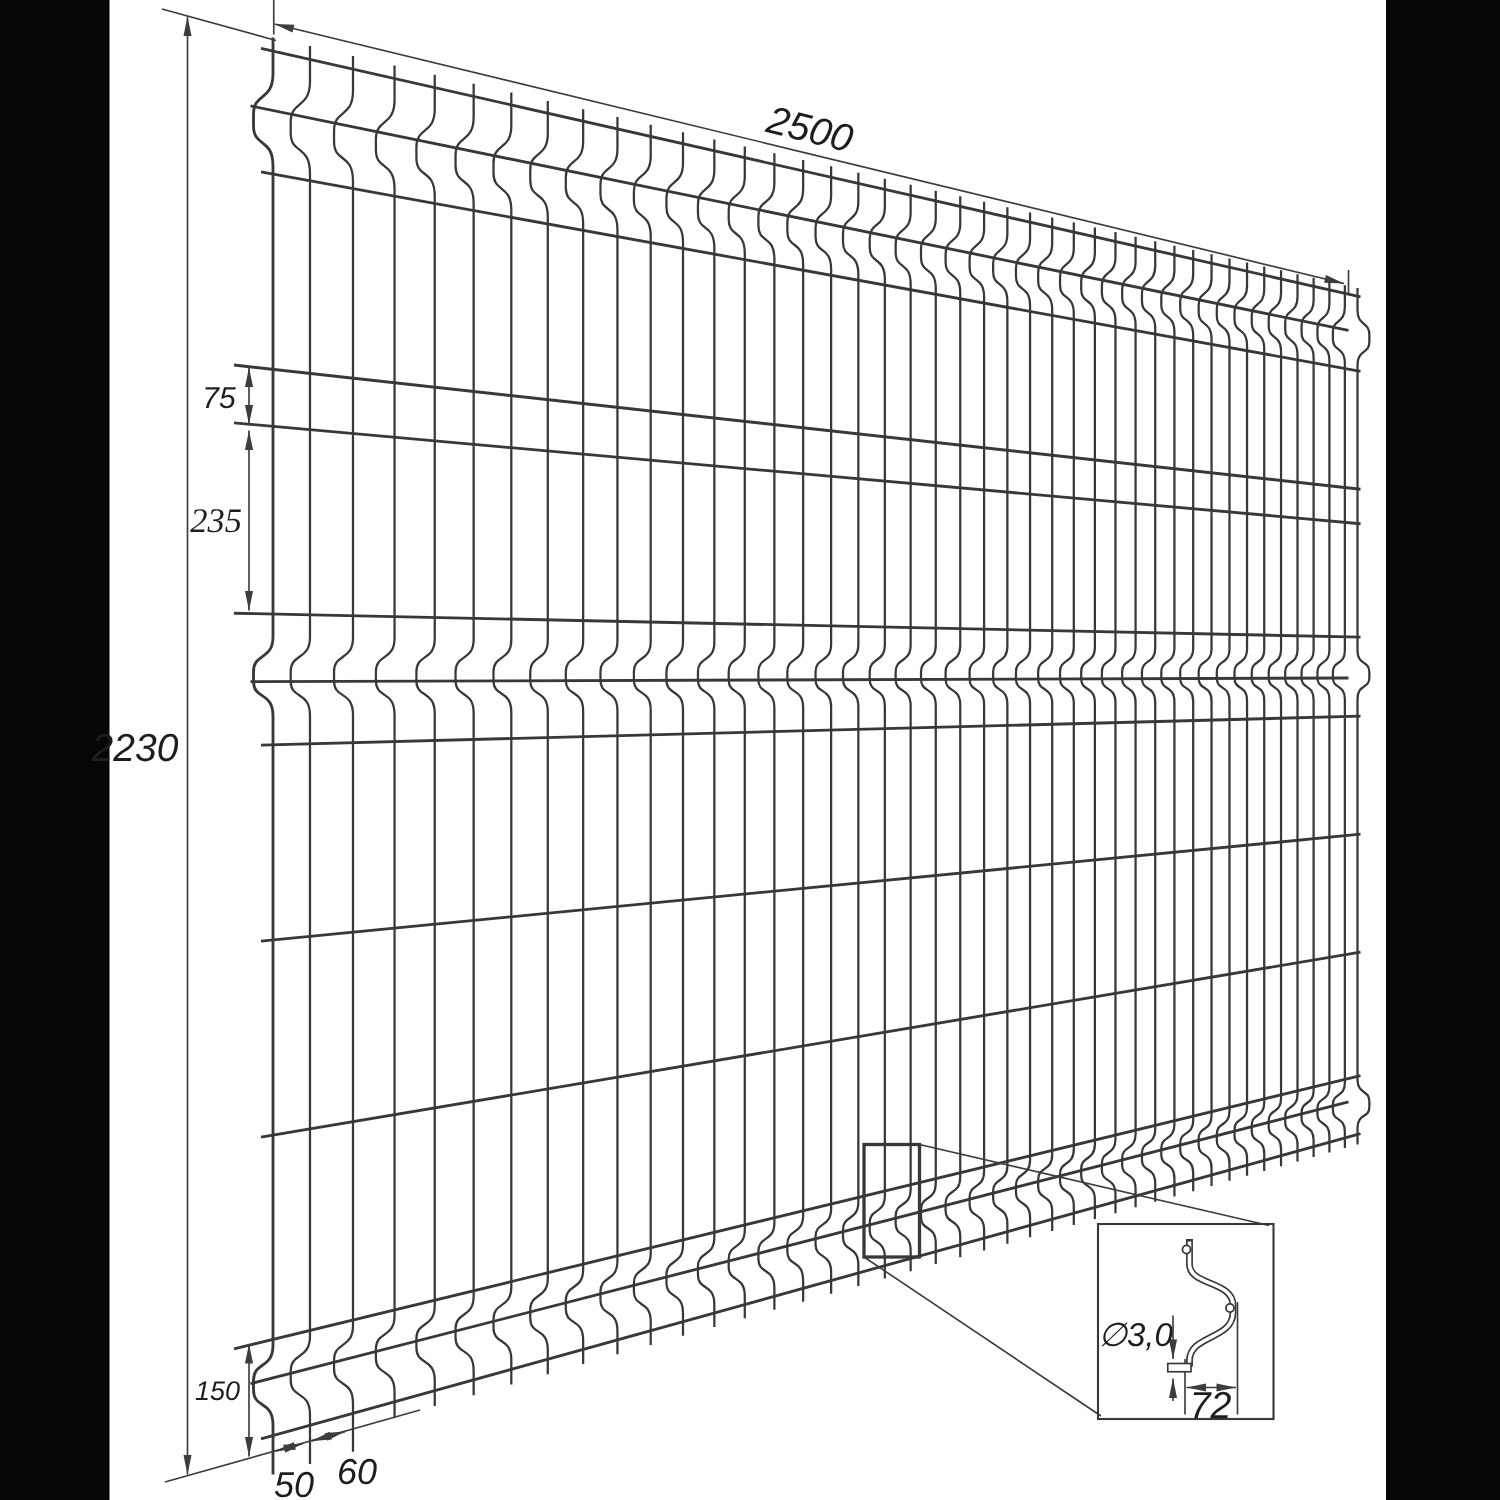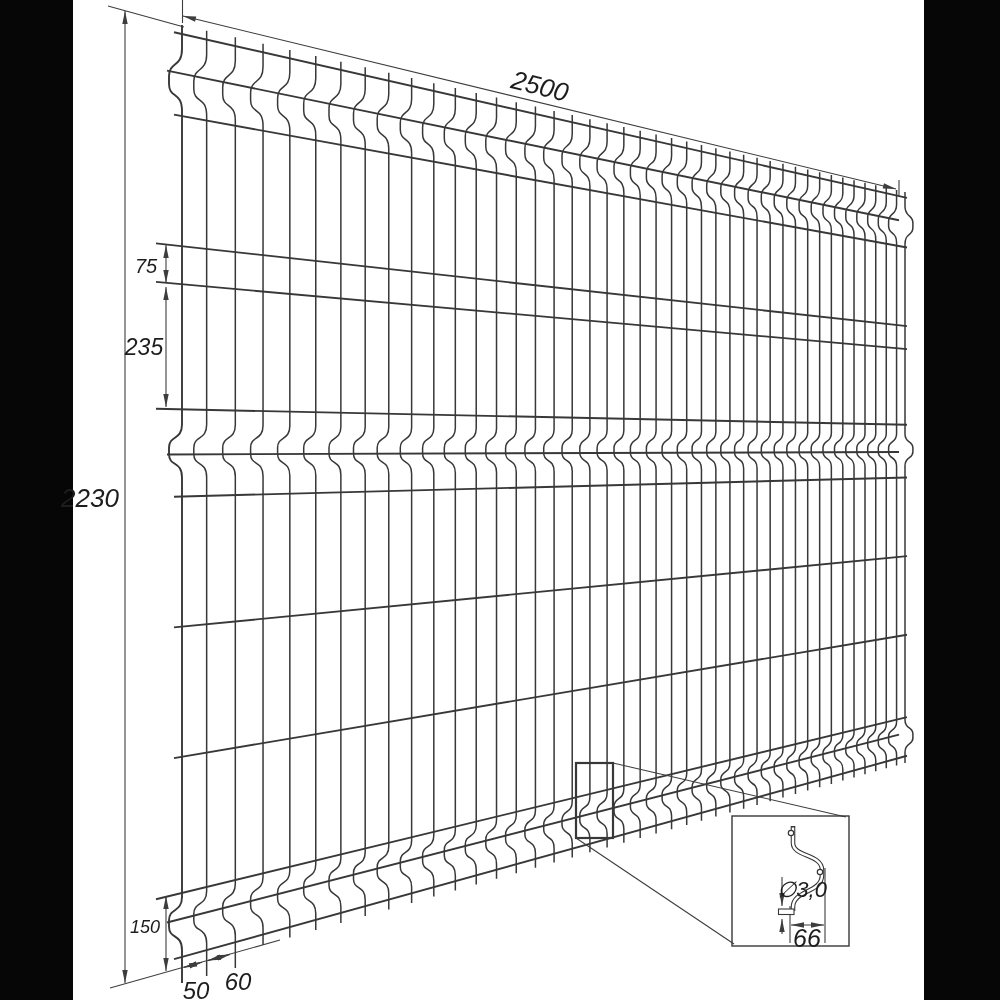--- a/index.html
+++ b/index.html
@@ -119,19 +119,19 @@
       <rect x="778.5" y="909" width="15.5" height="5.5" fill="#ffffff" stroke="#383838" stroke-width="1.1"></rect>
       <circle cx="791" cy="833" r="2.7" fill="#ffffff" stroke="#383838" stroke-width="1.2"></circle>
       <circle cx="820" cy="872" r="2.7" fill="#ffffff" stroke="#383838" stroke-width="1.2"></circle>
       <rect x="0" y="0" width="73" height="1000" fill="#060606"></rect>
       <rect x="924" y="0" width="76" height="1000" fill="#060606"></rect>
     </svg>
 
   <span class="lbl" style="left: 540px; top: 86px; font-size: 26px; transform: translate(-50%, -50%) rotate(14deg);">2500</span>
   <span class="lbl" style="left: 90px; top: 498px; font-size: 26px; transform: translate(-50%, -50%) rotate(0deg);">2230</span>
   <span class="lbl" style="left: 146px; top: 266px; font-size: 20px; transform: translate(-50%, -50%) rotate(0deg);">75</span>
-  <span class="lbl" style="left: 144px; top: 347px; font-size: 23px; transform: translate(-50%, -50%) rotate(0deg);">235</span>
+  <span class="lbl" style="left: 144px; top: 347px; font-size: 23px; transform: translate(-50%, -50%) rotate(0deg); font-family: Liberation Serif, serif;">235</span>
   <span class="lbl" style="left: 145px; top: 927px; font-size: 18px; transform: translate(-50%, -50%) rotate(0deg);">150</span>
   <span class="lbl" style="left: 196px; top: 991px; font-size: 24px; transform: translate(-50%, -50%) rotate(0deg);">50</span>
   <span class="lbl" style="left: 220px; top: 982px; font-size: 24px; transform: translate(-50%, -50%) rotate(0deg); margin-left: 18px;">60</span>
-  <span class="lbl" style="left: 757px; top: 890px; font-size: 22px; transform: translate(-50%, -50%) rotate(0deg); margin-left: 45px;">∅3,0</span>
-  <span class="lbl" style="left: 807px; top: 938px; font-size: 25px; transform: translate(-50%, -50%) rotate(0deg);">66</span>
+  <span class="lbl" style="left: 757px; top: 890px; font-size: 22px; transform: translate(-50%, -50%) rotate(0deg);">∅3,0</span>
+  <span class="lbl" style="left: 807px; top: 938px; font-size: 25px; transform: translate(-50%, -50%) rotate(0deg);">72</span>
 </div>
 
 </body></html>

